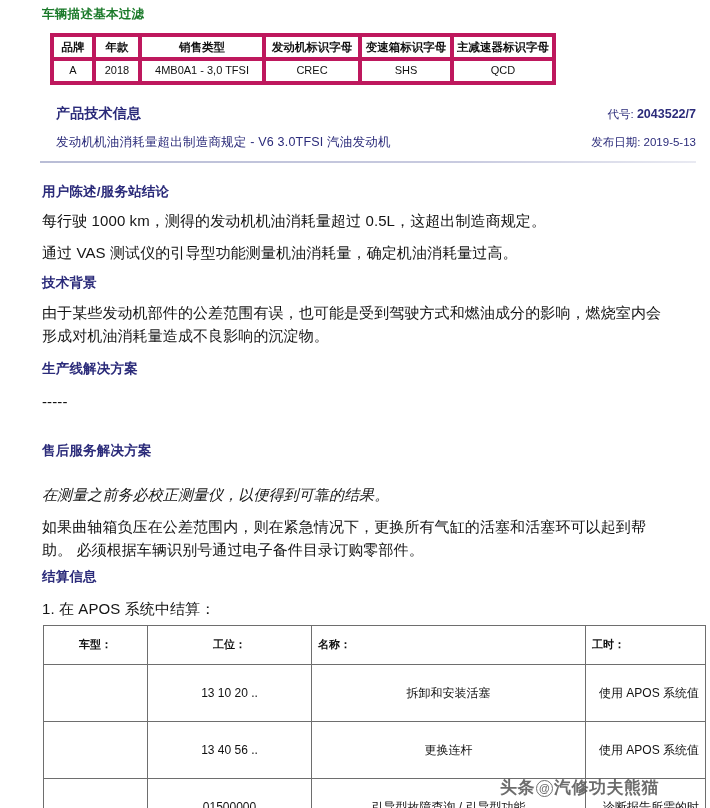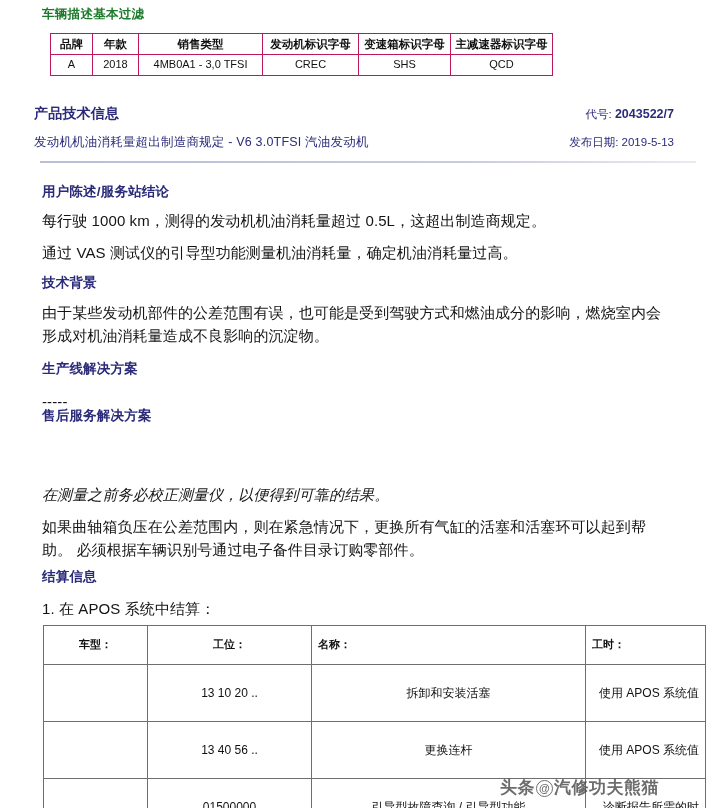--- a/index.html
+++ b/index.html
@@ -46,21 +46,21 @@
   }
   table.vehicle-table {
     border-collapse: collapse;
     width: 466px;
     font-size: 11px;
     table-layout: fixed;
     background: #fff;
   }
   table.vehicle-table th,
   table.vehicle-table td {
-    border: 1px solid #be185d;
+    border: 4px solid #be185d;
     padding: 3px 2px;
     text-align: center;
     color: #111;
     line-height: 1.25;
   }
   table.vehicle-table th {
     font-weight: bold;
     font-size: 11.5px;
     background: #fff;
   }
@@ -71,21 +71,21 @@
   .vt-c0 { width: 42px; }
   .vt-c1 { width: 46px; }
   .vt-c2 { width: 124px; }
   .vt-c3 { width: 96px; }
   .vt-c4 { width: 92px; }
   .vt-c5 { width: 102px; }
 
   
   .doc-head {
     position: absolute;
-    left: 34px;
+    left: 56px;
     top: 105px;
     width: 640px;
     text-align: right;
   }
   .doc-head-row {
     display: flex;
     align-items: baseline;
     justify-content: space-between;
     width: 100%;
   }
@@ -274,21 +274,21 @@
   <div class="section-h" style="top:183px;">用户陈述/服务站结论</div>
   <div class="para w-wide" style="top:209px;">每行驶 1000 km，测得的发动机机油消耗量超过 0.5L，这超出制造商规定。</div>
   <div class="para w-wide" style="top:241px;">通过 VAS 测试仪的引导型功能测量机油消耗量，确定机油消耗量过高。</div>
 
   <div class="section-h" style="top:274px;">技术背景</div>
   <div class="para" style="top:301px; width:622px;">由于某些发动机部件的公差范围有误，也可能是受到驾驶方式和燃油成分的影响，燃烧室内会形成对机油消耗量造成不良影响的沉淀物。</div>
 
   <div class="section-h" style="top:360px;">生产线解决方案</div>
   <div class="para" style="top:390px;">-----</div>
 
-  <div class="section-h" style="top:407px;">售后服务解决方案</div>
+  <div class="section-h" style="top:442px;">售后服务解决方案</div>
   <div class="para" style="top:515px; width:626px;">如果曲轴箱负压在公差范围内，则在紧急情况下，更换所有气缸的活塞和活塞环可以起到帮助。 必须根据车辆识别号通过电子备件目录订购零部件。</div>
   <div class="para italic w-wide" style="top:483px;">在测量之前务必校正测量仪，以便得到可靠的结果。</div>
 
   <div class="section-h" style="top:568px;">结算信息</div>
   <div class="para" style="top:597px;">1. 在 APOS 系统中结算：</div>
 
   <div class="settle-table-wrap">
     <table class="settle-table">
       <colgroup>
         <col class="st-c0">

